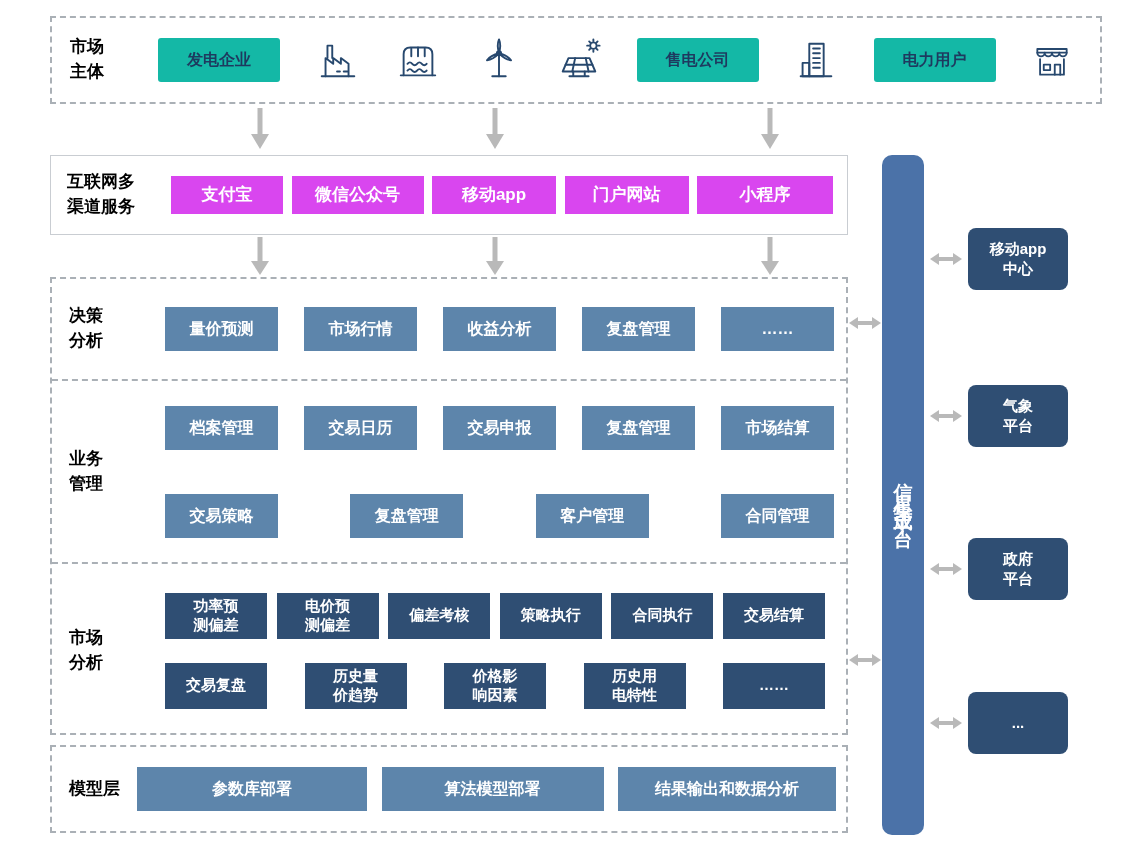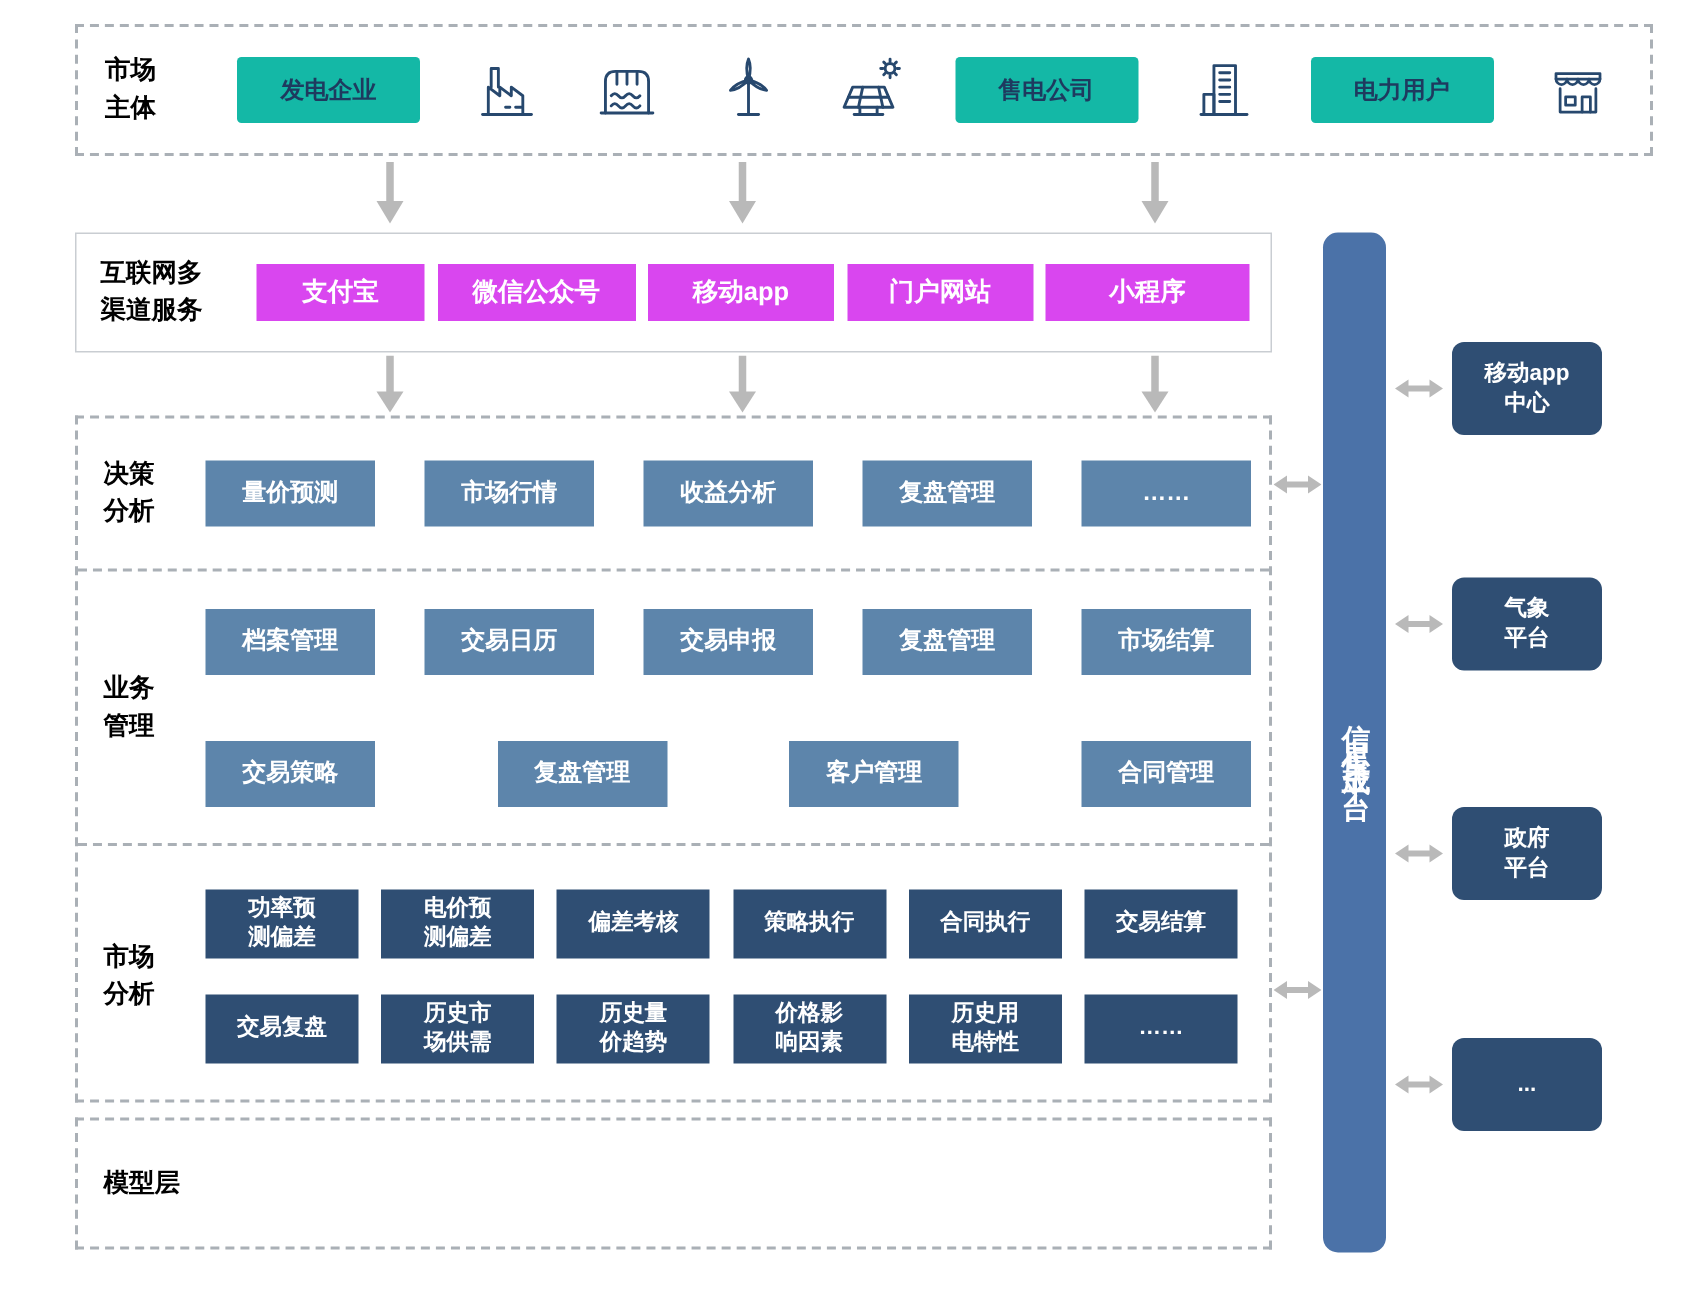--- a/index.html
+++ b/index.html
@@ -34,21 +34,21 @@
   
   .sec-channels { left:50px; top:155px; width:798px; height:80px; }
   .sec-channels .cell-label { flex:0 0 120px; padding-left:16px; }
   .sec-channels .content { flex:1; display:flex; align-items:center; justify-content:space-between; padding-right:14px; }
   .sec-channels .btn { height:38px; font-size:17px; }
 
   
   .sec-main { left:50px; top:277px; width:798px; height:458px; position:absolute; }
   .mrow { display:flex; align-items:center; }
   .mrow .cell-label { flex:0 0 85px; padding-left:17px; }
-  .mrow .content { flex:1; display:flex; flex-direction:column; justify-content:center; }
+  .mrow .content { flex:1; display:flex; flex-direction:column; justify-content:center;margin-left:28px; }
   .brow { display:flex; justify-content:space-between; }
   .row-decision { height:100px; }
   .row-business { height:183px; border-top:2px dashed #aab0b6; }
   .row-business .content { gap:44px; }
   .row-marketa { height:175px; border-top:2px dashed #aab0b6; }
   .row-marketa .content { gap:24px; }
   .row-decision .brow, .row-business .brow { padding-right:12px; }
   .row-decision .btn, .row-business .btn { width:113px; height:44px; }
   .row-marketa .brow { padding-right:21px; }
   .row-marketa .btn { width:102px; height:46px; font-size:15px; }
@@ -216,38 +216,41 @@
 测偏差</div>
           <div class="btn btn-navy">电价预
 测偏差</div>
           <div class="btn btn-navy">偏差考核</div>
           <div class="btn btn-navy">策略执行</div>
           <div class="btn btn-navy">合同执行</div>
           <div class="btn btn-navy">交易结算</div>
         </div>
         <div class="brow">
           <div class="btn btn-navy">交易复盘</div>
-          <div class="btn btn-navy">历史市
-场供需</div>
           <div class="btn btn-navy">历史量
 价趋势</div>
           <div class="btn btn-navy">价格影
 响因素</div>
           <div class="btn btn-navy">历史用
 电特性</div>
           <div class="btn btn-navy">……</div>
         </div>
       </div>
     </div>
   </div>
 
   <div class="sec sec-model dashed">
     <div class="cell-label">
         <div class="lbl">模型层</div>
       </div>
+    <div class="content">
+      <div class="btn btn-med btn-w1">参数库部署</div>
+      <div class="btn btn-med btn-w2">算法模型部署</div>
+      <div class="btn btn-med btn-w3">结果输出和数据分析</div>
+    </div>
   </div>
 
   <div class="int-bar">
     <span>信息集成平台</span>
   </div>
 
   <div class="ext" style="top:228px">移动app
 中心</div>
   <div class="ext" style="top:385px">气象
 平台</div>

